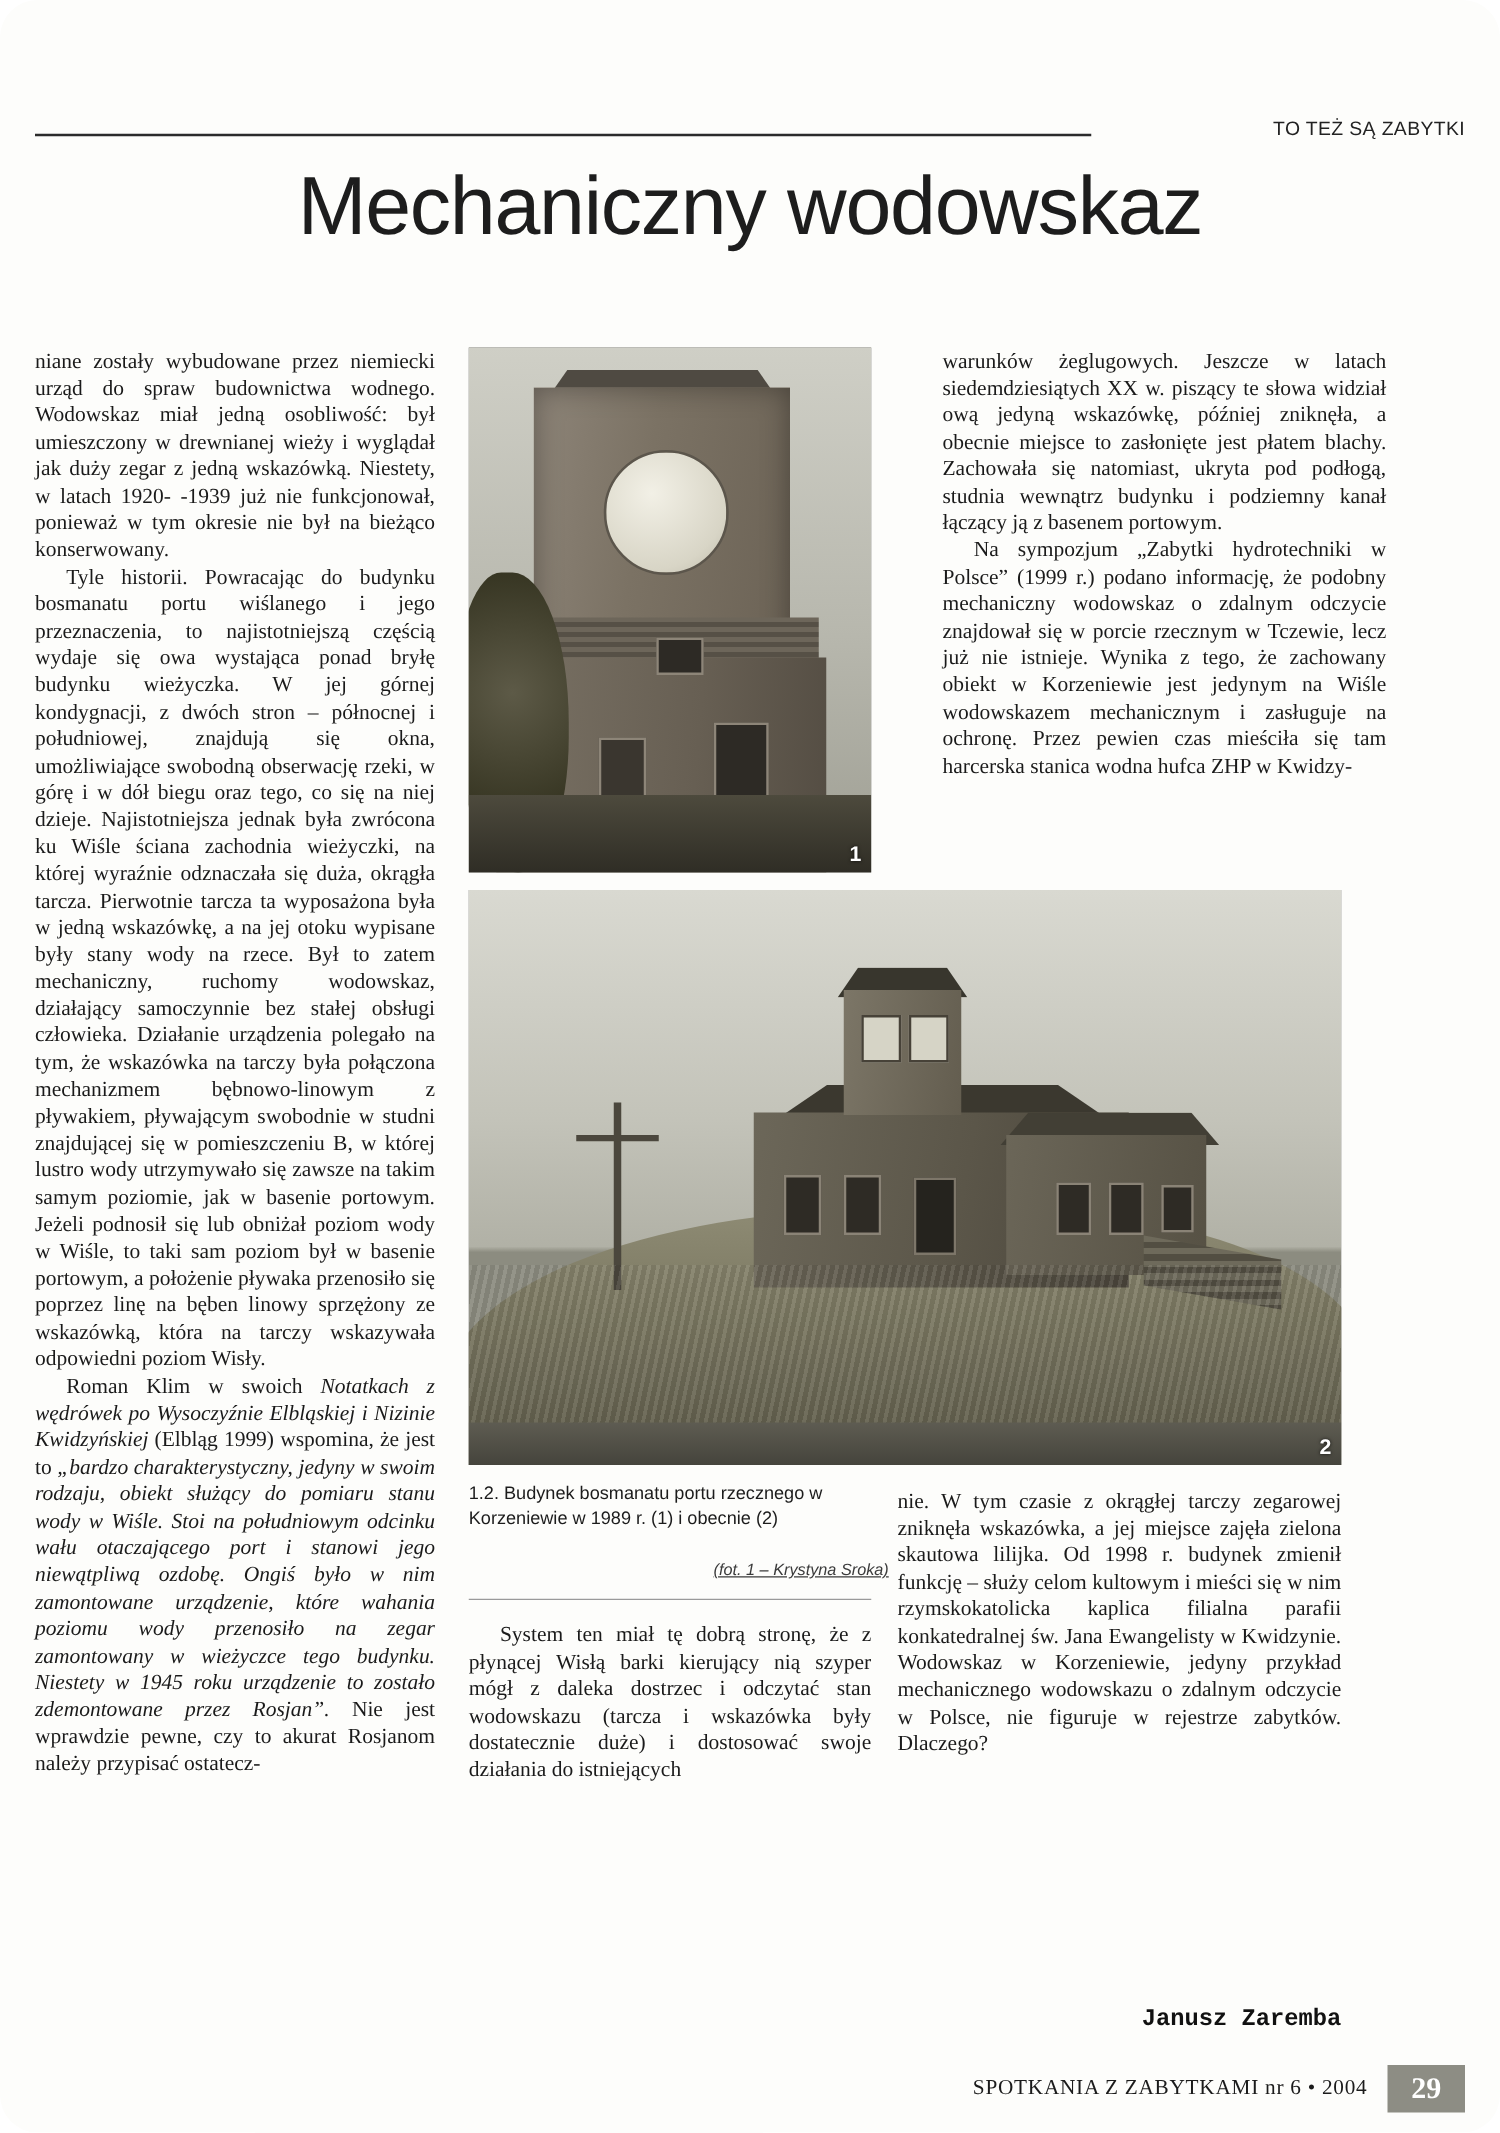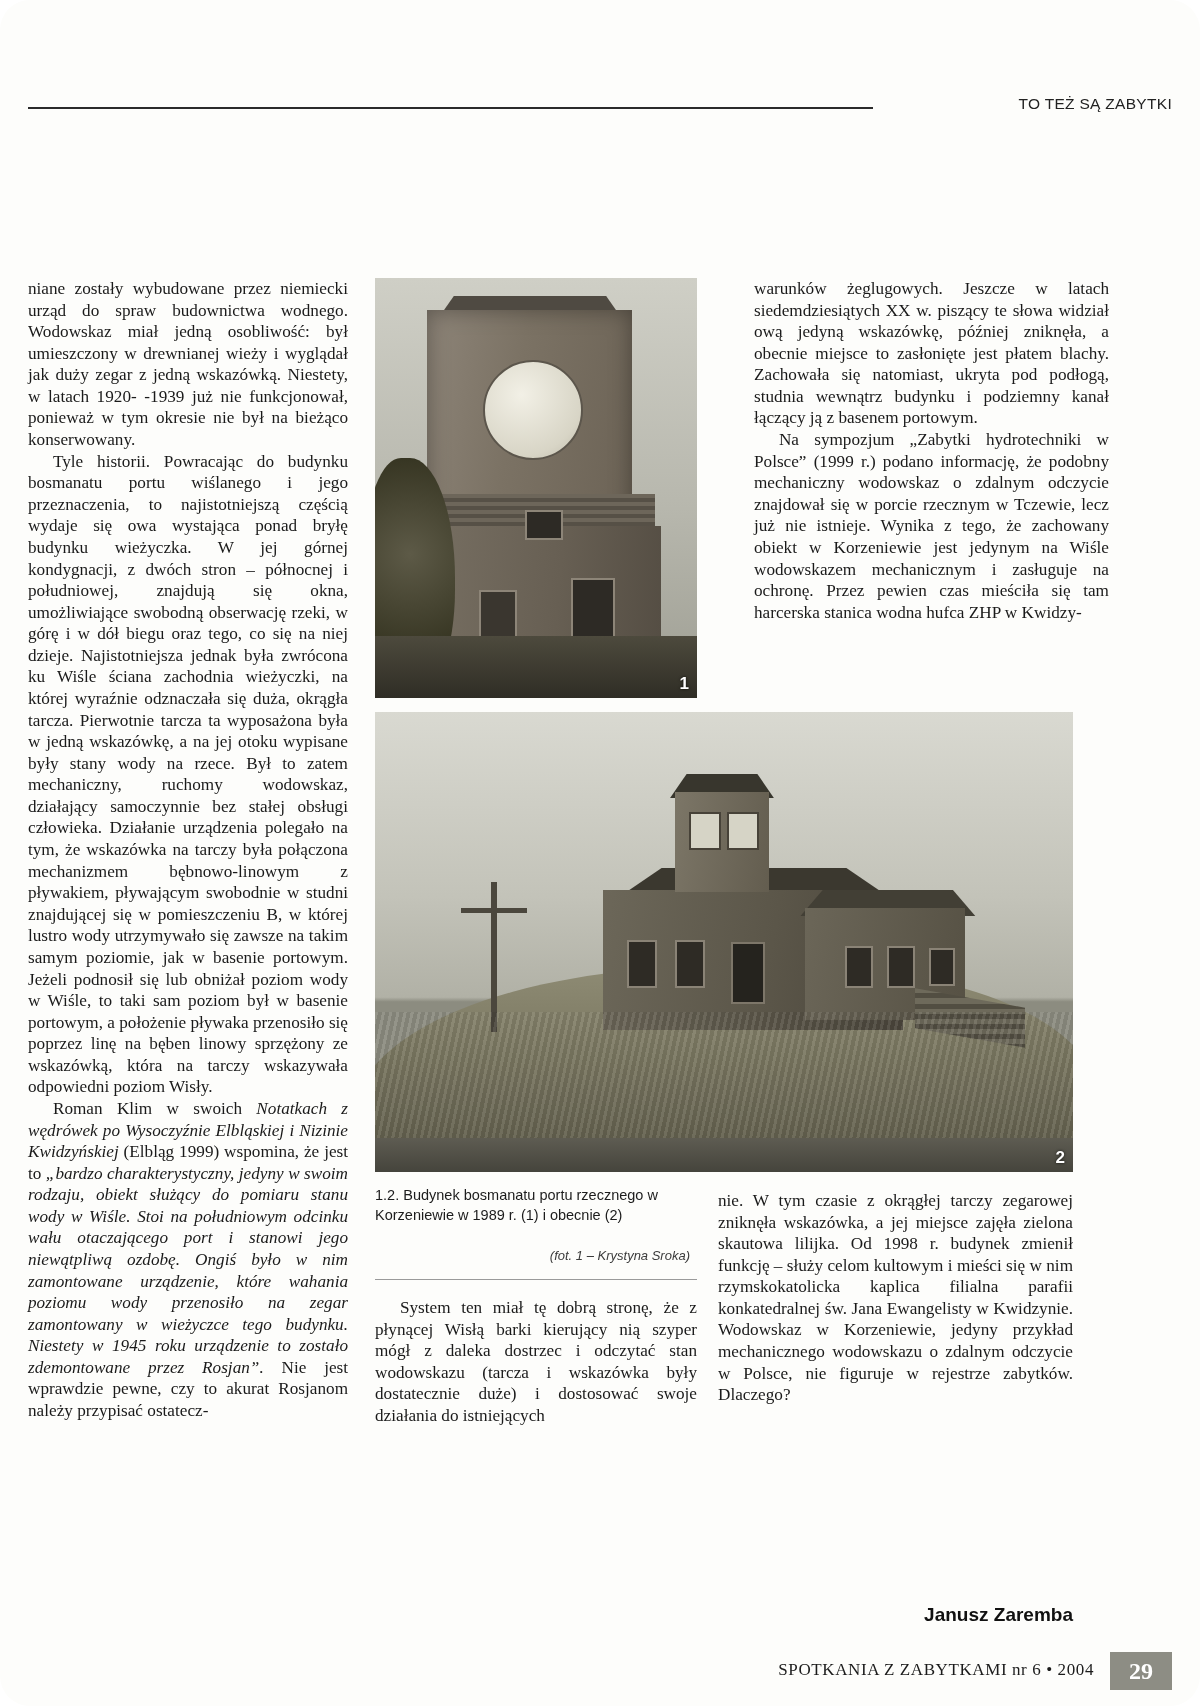--- a/index.html
+++ b/index.html
@@ -263,46 +263,47 @@
     left: 375px;
     top: 1186px;
     width: 322px;
     font-family: "Liberation Sans", sans-serif;
     font-size: 14.5px;
     line-height: 1.35;
     color: #1c1c1c;
   }
   .photo-credit {
     position: absolute;
-    left: 368px;
+    left: 389px;
     top: 1248px;
     width: 322px;
     text-align: right;
     font-family: "Liberation Sans", sans-serif;
     font-style: italic;
     font-size: 13px;
     color: #3b3b3b;
+    text-decoration: underline;
   }
   .caption-rule {
     position: absolute;
     left: 375px;
     top: 1279px;
     width: 322px;
     height: 1px;
     background: #9a9a9a;
   }
 
   
   .signature {
     position: absolute;
     left: 718px;
     top: 1604px;
     width: 355px;
     text-align: right;
-    font-family: Liberation Sans, sans-serif;
+    font-family: Liberation Mono, monospace;
     font-weight: bold;
     font-size: 19px;
     color: #111;
   }
 
   
   .footer {
     position: absolute;
     left: 28px;
     top: 1652px;
@@ -338,20 +339,21 @@
 </head>
 <body>
 
 <div class="page">
 
   <div class="header">
     <div class="header-rule"></div>
     <div class="header-label">TO TEŻ SĄ ZABYTKI</div>
   </div>
 
+  <div class="title">Mechaniczny wodowskaz</div>
 
   <div class="col col-left">
     <p class="noindent">niane zostały wybudowane przez niemiecki urząd do spraw budownictwa wodnego. Wodowskaz miał jedną osobliwość: był umieszczony w drewnianej wieży i wyglądał jak duży zegar z jedną wskazówką. Niestety, w latach 1920- -1939 już nie funkcjonował, ponieważ w tym okresie nie był na bieżąco konserwowany.</p>
     <p>Tyle historii. Powracając do budynku bosmanatu portu wiślanego i jego przeznaczenia, to najistotniejszą częścią wydaje się owa wystająca ponad bryłę budynku wieżyczka. W jej górnej kondygnacji, z dwóch stron – północnej i południowej, znajdują się okna, umożliwiające swobodną obserwację rzeki, w górę i w dół biegu oraz tego, co się na niej dzieje. Najistotniejsza jednak była zwrócona ku Wiśle ściana zachodnia wieżyczki, na której wyraźnie odznaczała się duża, okrągła tarcza. Pierwotnie tarcza ta wyposażona była w jedną wskazówkę, a na jej otoku wypisane były stany wody na rzece. Był to zatem mechaniczny, ruchomy wodowskaz, działający samoczynnie bez stałej obsługi człowieka. Działanie urządzenia polegało na tym, że wskazówka na tarczy była połączona mechanizmem bębnowo-linowym z pływakiem, pływającym swobodnie w studni znajdującej się w pomieszczeniu B, w której lustro wody utrzymywało się zawsze na takim samym poziomie, jak w basenie portowym. Jeżeli podnosił się lub obniżał poziom wody w Wiśle, to taki sam poziom był w basenie portowym, a położenie pływaka przenosiło się poprzez linę na bęben linowy sprzężony ze wskazówką, która na tarczy wskazywała odpowiedni poziom Wisły.</p>
     <p><span>Roman Klim w swoich </span><span class="it">Notatkach z wędrówek po Wysoczyźnie Elbląskiej i Nizinie Kwidzyńskiej</span><span> (Elbląg 1999) wspomina, że jest to </span><span class="it">„bardzo charakterystyczny, jedyny w swoim rodzaju, obiekt służący do pomiaru stanu wody w Wiśle. Stoi na południowym odcinku wału otaczającego port i stanowi jego niewątpliwą ozdobę. Ongiś było w nim zamontowane urządzenie, które wahania poziomu wody przenosiło na zegar zamontowany w wieżyczce tego budynku. Niestety w 1945 roku urządzenie to zostało zdemontowane przez Rosjan”.</span><span> Nie jest wprawdzie pewne, czy to akurat Rosjanom należy przypisać ostatecz-</span></p>
   </div>
 
   <div class="col col-right-top">
     <p class="noindent">warunków żeglugowych. Jeszcze w latach siedemdziesiątych XX w. piszący te słowa widział ową jedyną wskazówkę, później zniknęła, a obecnie miejsce to zasłonięte jest płatem blachy. Zachowała się natomiast, ukryta pod podłogą, studnia wewnątrz budynku i podziemny kanał łączący ją z basenem portowym.</p>
     <p>Na sympozjum „Zabytki hydrotechniki w Polsce” (1999 r.) podano informację, że podobny mechaniczny wodowskaz o zdalnym odczycie znajdował się w porcie rzecznym w Tczewie, lecz już nie istnieje. Wynika z tego, że zachowany obiekt w Korzeniewie jest jedynym na Wiśle wodowskazem mechanicznym i zasługuje na ochronę. Przez pewien czas mieściła się tam harcerska stanica wodna hufca ZHP w Kwidzy-</p>

